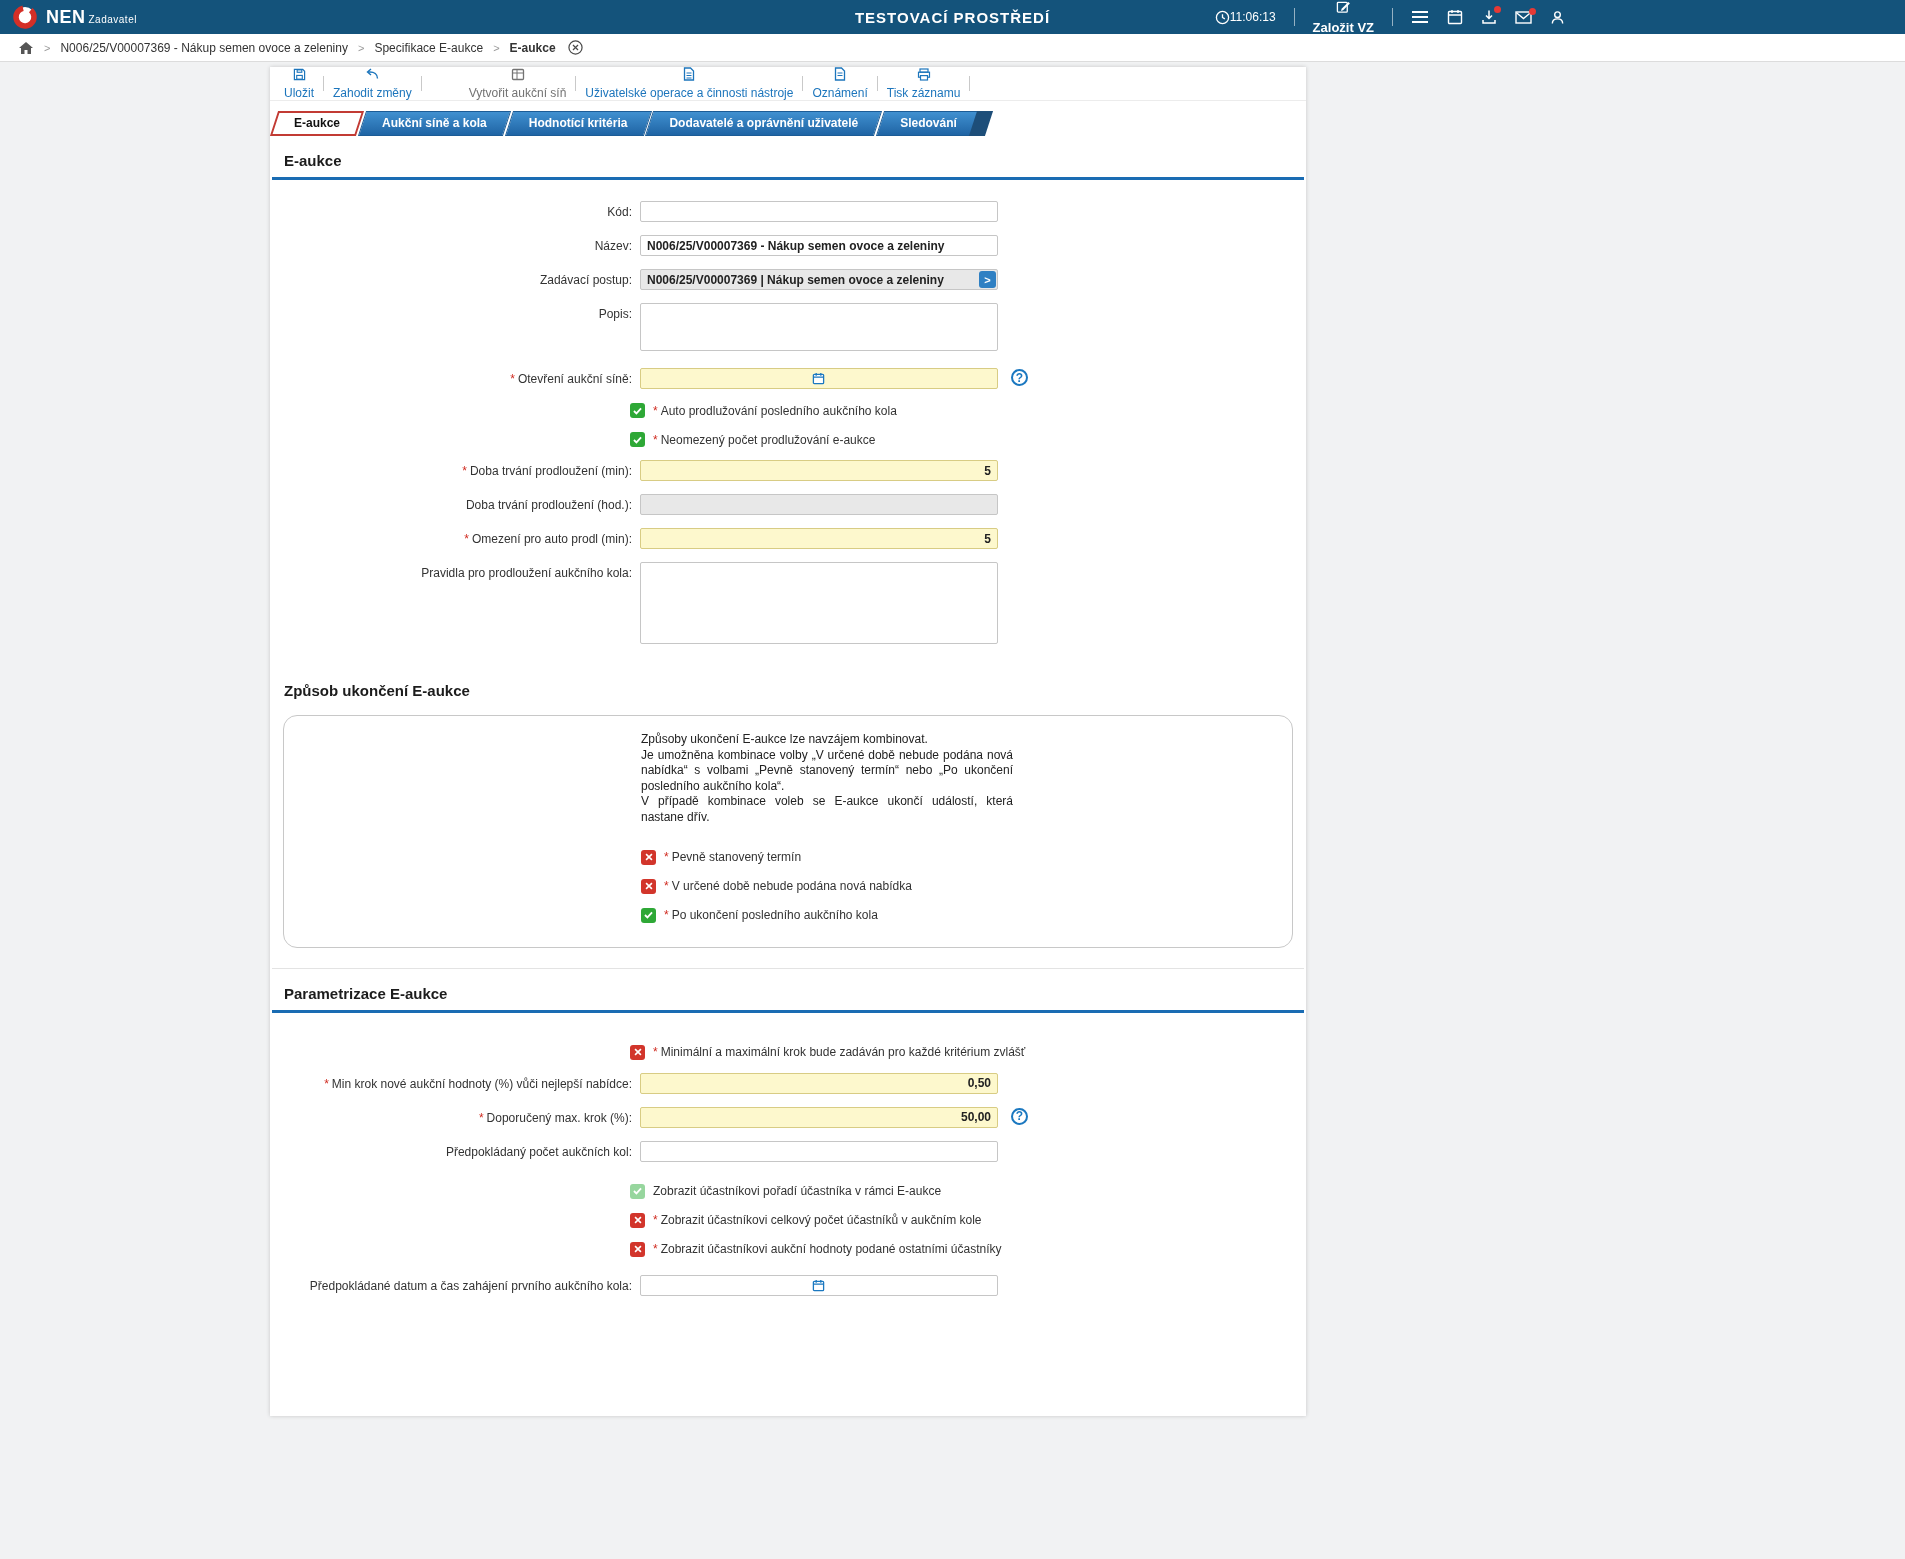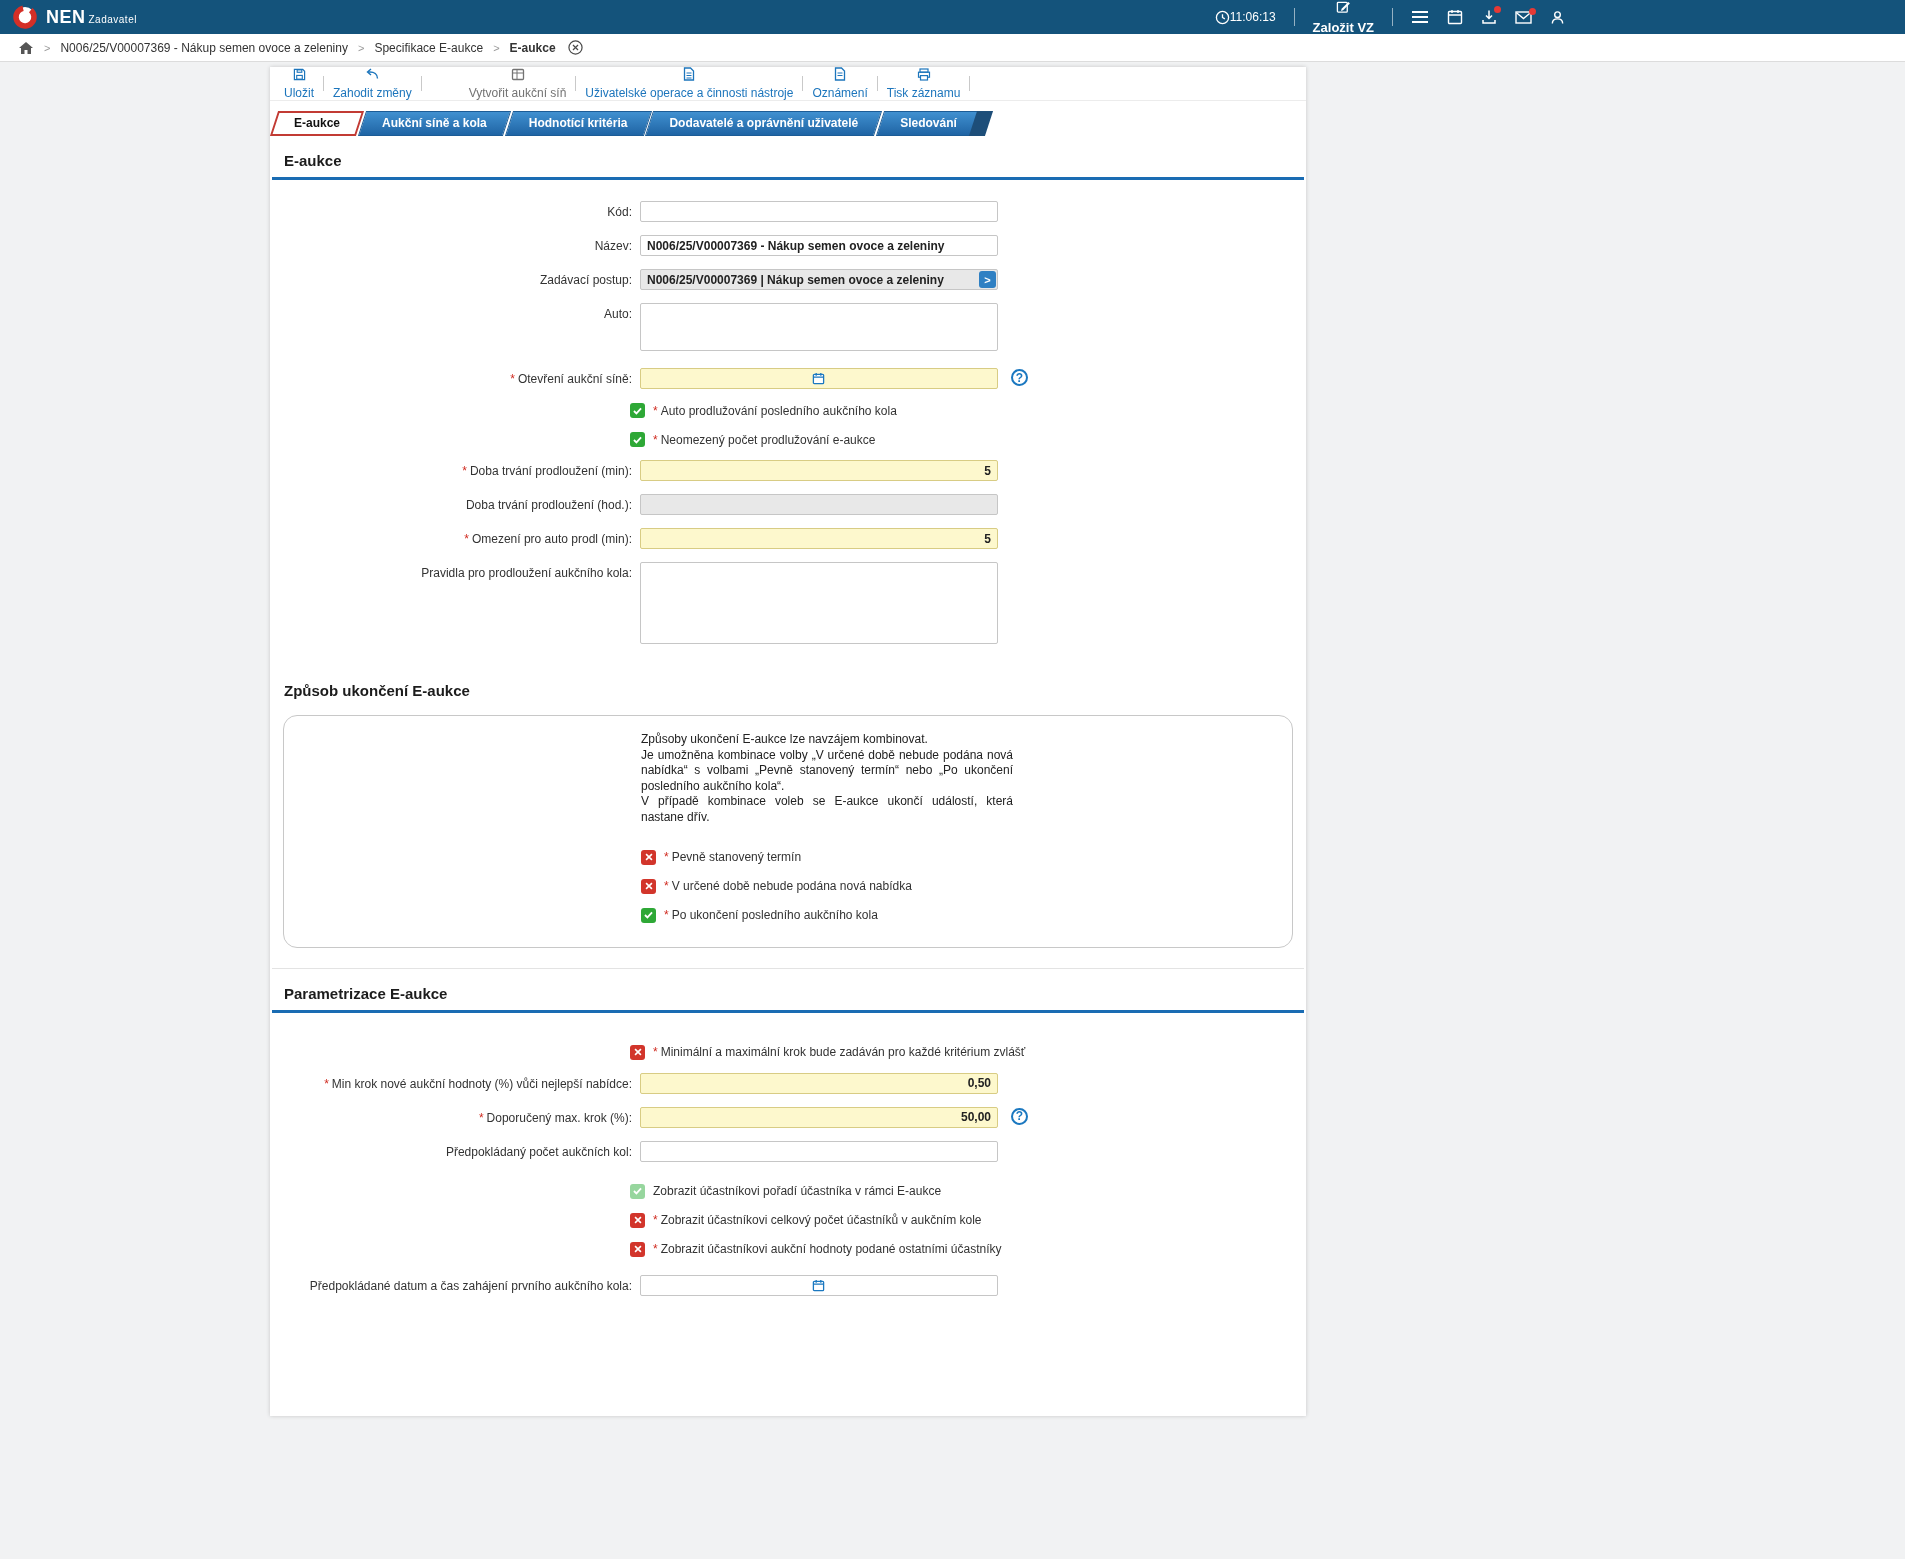--- a/index.html
+++ b/index.html
@@ -106,20 +106,21 @@
   <div class="topbar-left">
     <svg class="logo" viewBox="0 0 26 26">
       <circle cx="13" cy="13" r="10" fill="#fff"></circle>
       <circle cx="13" cy="13" r="9" fill="none" stroke="#d42f27" stroke-width="5.5" stroke-dasharray="48 8.5" transform="rotate(-50 13 13)"></circle>
     </svg>
     <div class="brand">
       <span>NEN</span>
       <span class="brand-sub">Zadavatel</span>
     </div>
   </div>
+  <div class="env-title">TESTOVACÍ PROSTŘEDÍ</div>
   <div class="topbar-right">
     <div class="tb-time">
       <svg width="15" height="15" viewBox="0 0 16 16">
         <circle cx="8" cy="8" r="6.5" fill="none" stroke="#fff" stroke-width="1.4"></circle>
         <path d="M8 4.5 V8 l2.5 1.5" fill="none" stroke="#fff" stroke-width="1.4"></path>
       </svg>
       <span>11:06:13</span>
     </div>
     <div class="tb-sep"></div>
     <div class="tb-newvz">
@@ -266,21 +267,21 @@
       <div class="flabel">Zadávací postup:</div>
       <div class="fctl">
         <input class="tin gray bold" type="text" readonly="" value="N006/25/V00007369 | Nákup semen ovoce a zeleniny" style="">
         <span class="chevbtn">
           <span>&gt;</span>
         </span>
       </div>
     </div>
 
     <div class="frow">
-      <div class="flabel">Auto:</div>
+      <div class="flabel">Popis:</div>
       <div class="fctl"><textarea class="tarea h48" style=""></textarea></div>
     </div>
 
     <div class="frow">
       <div class="flabel">
         <span class="req">*</span><span>Otevření aukční síně:</span>
       </div>
       <div class="fctl">
         <input class="tin yellow" type="text" style="">
         <span class="cal-ic">

